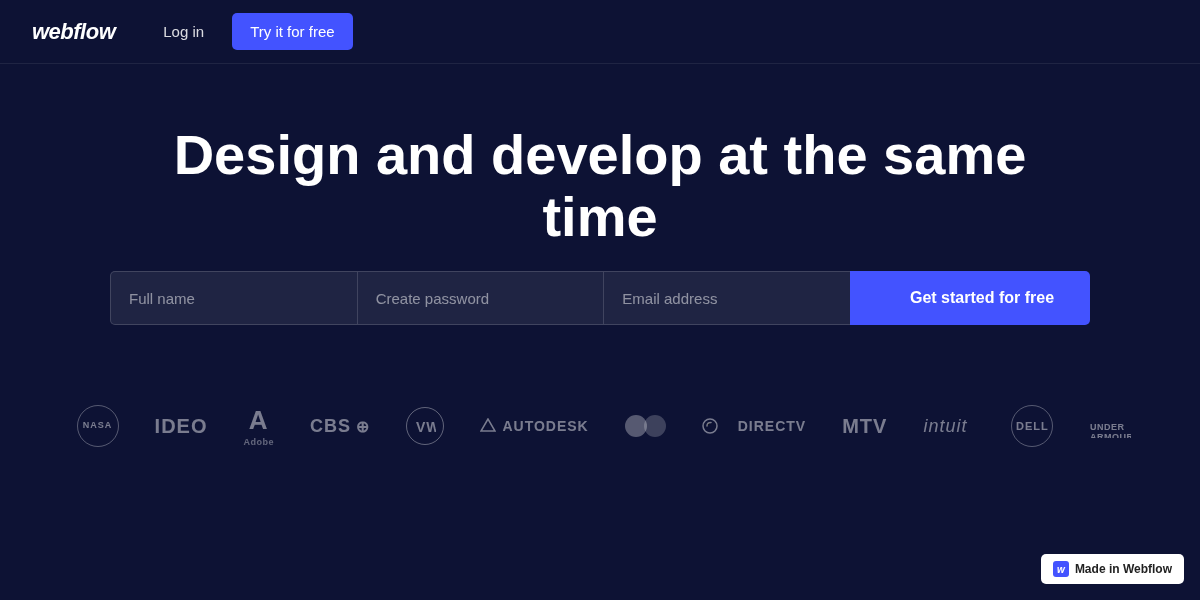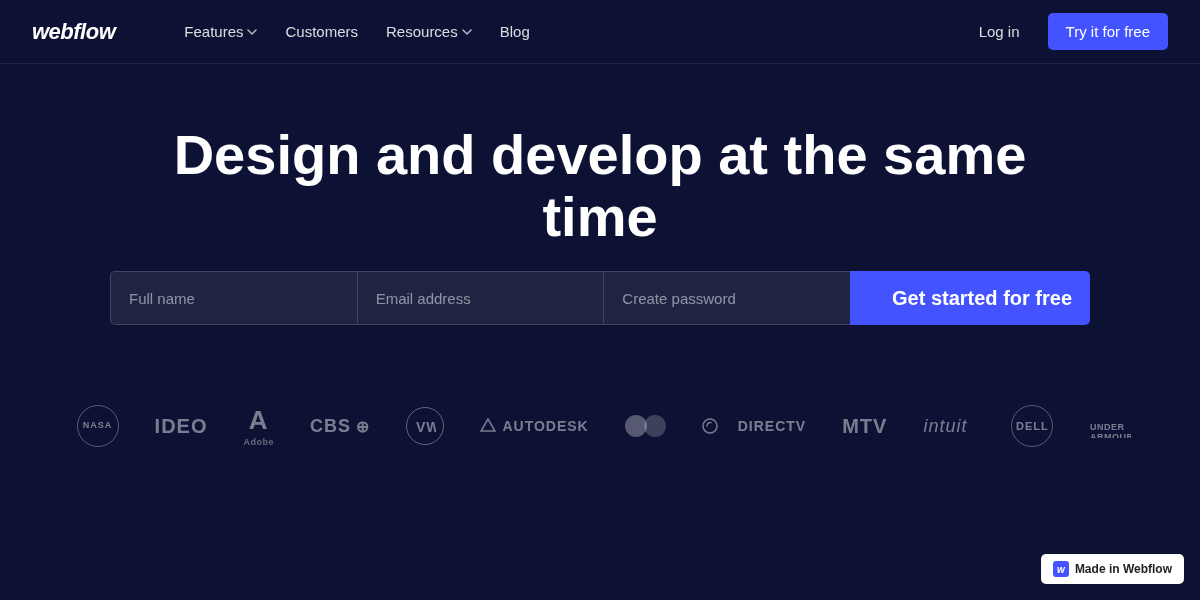--- a/index.html
+++ b/index.html
@@ -21,21 +21,21 @@
       height: 64px;
       background-color: #0d1234;
       border-bottom: 1px solid rgba(255,255,255,0.08);
     }
 
     .nav-logo {
       font-size: 22px;
       font-weight: 800;
       font-style: italic;
       color: #fff;
-      margin-right: 57px;
+      margin-right: 36px;
       letter-spacing: -0.5px;
     }
 
     .nav-links {
       display: flex;
       align-items: center;
       gap: 4px;
       flex: 1;
     }
 
@@ -136,21 +136,21 @@
 
     .form-input::placeholder {
       color: rgba(255,255,255,0.5);
     }
 
     .btn-submit {
       width: 240px;
       height: 54px;
       background-color: #4353ff;
       color: #fff;
-      font-size: 20px;
+      font-size: 16px;
       font-weight: 600;
       border: none;
       border-radius: 0 5px 5px 0;
       cursor: pointer;
       white-space: nowrap;
       padding-left: 24px;
     }
 
     
     .logos-bar {
@@ -260,53 +260,33 @@
       border-radius: 50%;
       background: rgba(255,255,255,0.2);
       margin-left: -8px;
     }
   </style>
 </head>
 <body>
 
 <nav>
   <div class="nav-logo">webflow</div>
-  <div class="nav-links">
-    <a class="nav-link">
-      <span>Features</span>
-      <svg class="chevron" viewBox="0 0 10 6" fill="none">
-        <path d="M1 1l4 4 4-4" stroke="rgba(255,255,255,0.7)" stroke-width="1.5" stroke-linecap="round"></path>
-      </svg>
-    </a>
-    <a class="nav-link">
-      <span>Customers</span>
-    </a>
-    <a class="nav-link">
-      <span>Resources</span>
-      <svg class="chevron" viewBox="0 0 10 6" fill="none">
-        <path d="M1 1l4 4 4-4" stroke="rgba(255,255,255,0.7)" stroke-width="1.5" stroke-linecap="round"></path>
-      </svg>
-    </a>
-    <a class="nav-link">
-      <span>Blog</span>
-    </a>
-  </div>
   <div class="nav-actions">
     <button class="btn-login">Log in</button>
     <button class="btn-try">Try it for free</button>
   </div>
 </nav>
 
 <section class="hero">
   <h1 class="hero-title">Design and develop at the same time</h1>
 
   <div class="signup-form">
     <input class="form-input" type="text" placeholder="Full name" style="">
+    <input class="form-input" type="password" placeholder="Create password" style="">
     <input class="form-input" type="email" placeholder="Email address" style="">
-    <input class="form-input" type="password" placeholder="Create password" style="">
     <button class="btn-submit">Get started for free</button>
   </div>
 </section>
 
 <div class="logos-bar">
 
   <div class="logo-item">
     <div class="logo-circle" style="font-size:9px; line-height:1.1; text-align:center; padding:4px;">NASA</div>
   </div>
 

